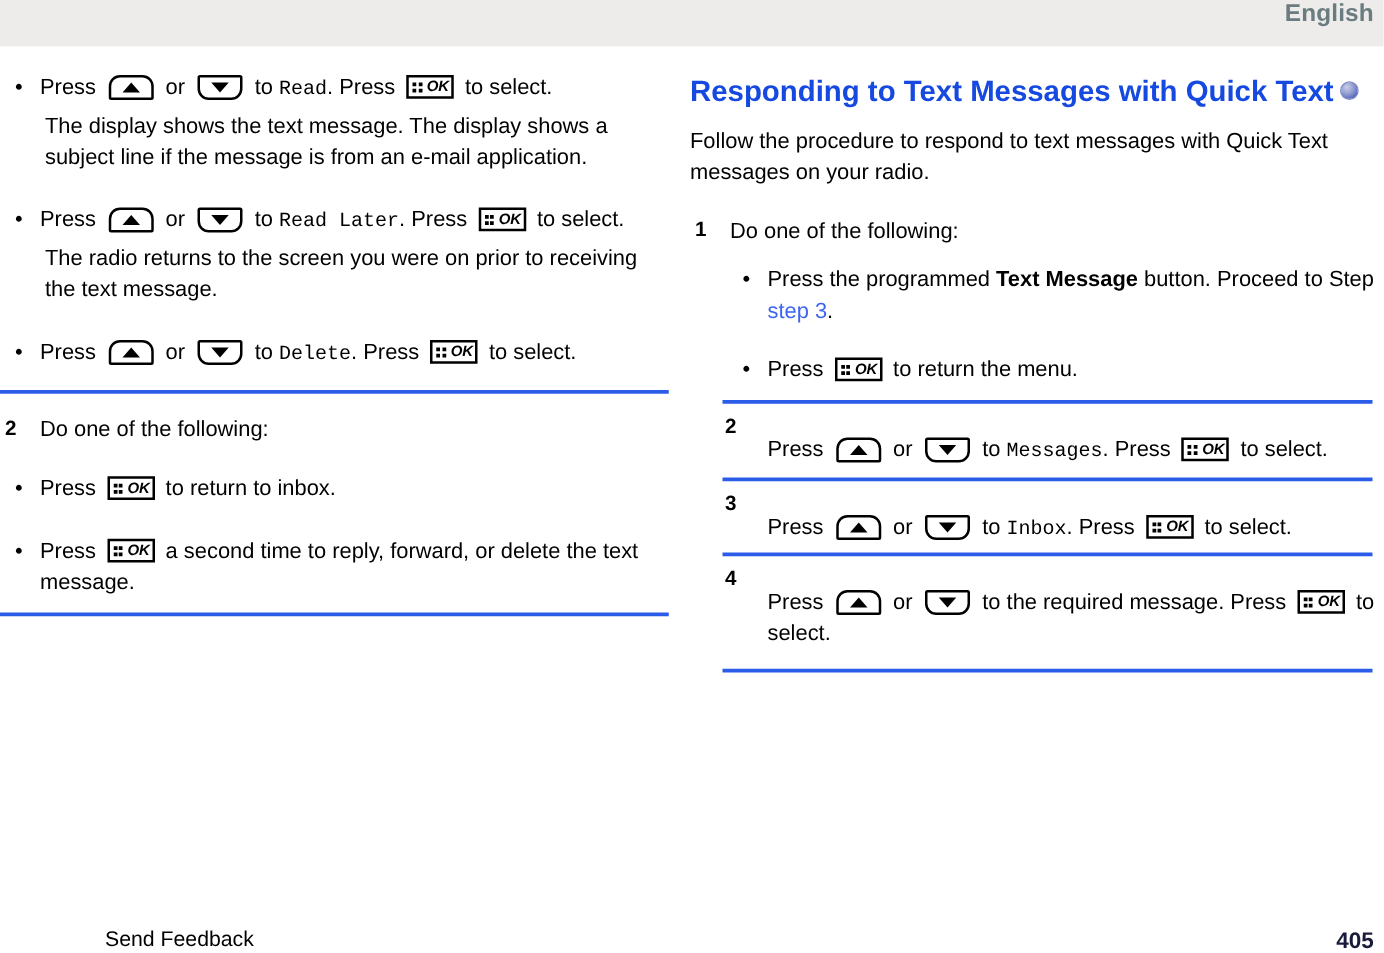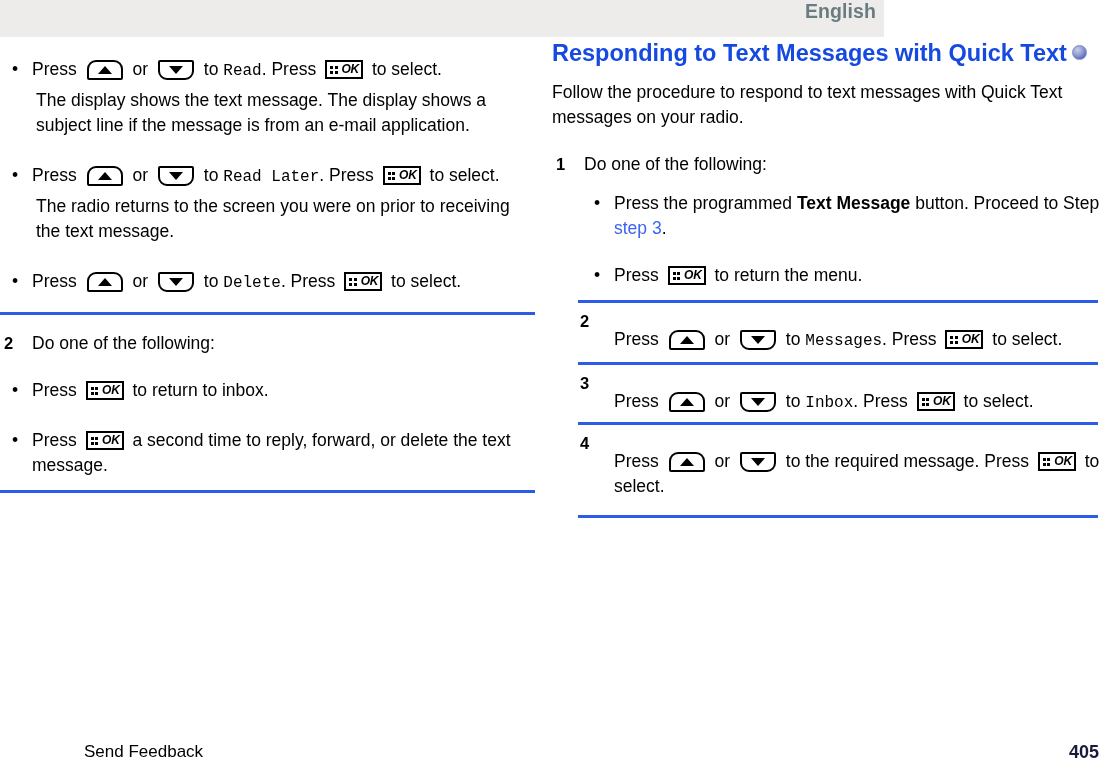--- a/index.html
+++ b/index.html
@@ -13,21 +13,21 @@
     font-family: "Liberation Sans", sans-serif;
     color: #000000;
     position: relative;
     overflow: hidden;
   }
 
   
   .header-band {
     position: absolute;
     left: 0; top: 0;
-    width: 884px;
+    width: 1107px;
     height: 37px;
     background: #edecea;
   }
   .header-lang {
     position: absolute;
     right: 8px;
     top: 0px;
     font-size: 19.5px;
     font-weight: bold;
     color: #6b7c80;
@@ -373,21 +373,21 @@
       </span>
       <span>a second time to reply, forward, or delete the text message.</span>
     </div>
 
     <div class="spacer-12"></div>
     <hr class="rule rule-left">
   </div>
 
   <div class="col col-right">
 
-    <h2 class="h2" style="margin-top:0;">
+    <h2 class="h2" style="margin-top:20px;">
       <span>Responding to Text Messages with Quick Text</span><span class="badge-icon"></span>
     </h2>
 
     <p class="para" style="margin:10px 16px 0 0;">Follow the procedure to respond to text messages with Quick Text messages on your radio.</p>
 
     <div class="step-r" style="margin-top:22px;">
       <span class="num" style="top:0; left:4px;">1</span>
       <span class="para">Do one of the following:</span>
     </div>
 

